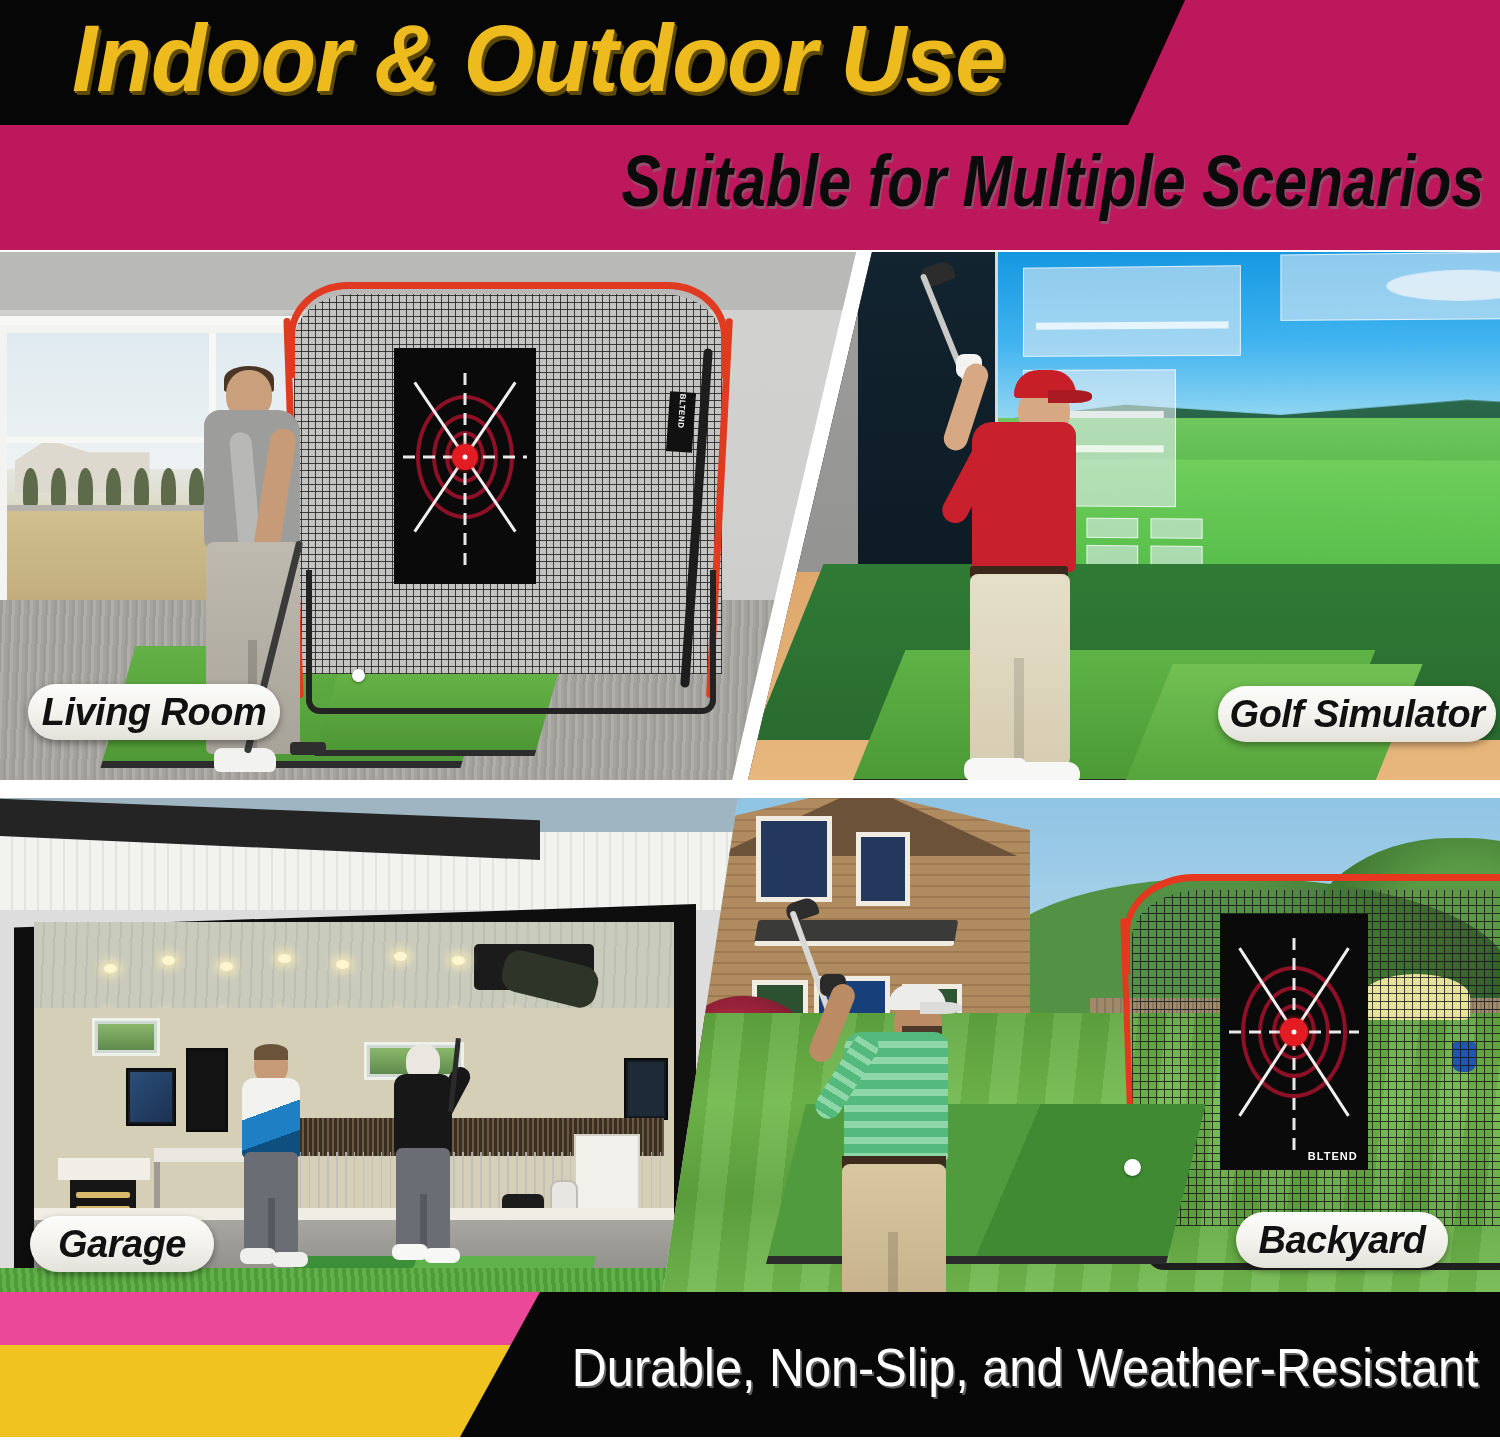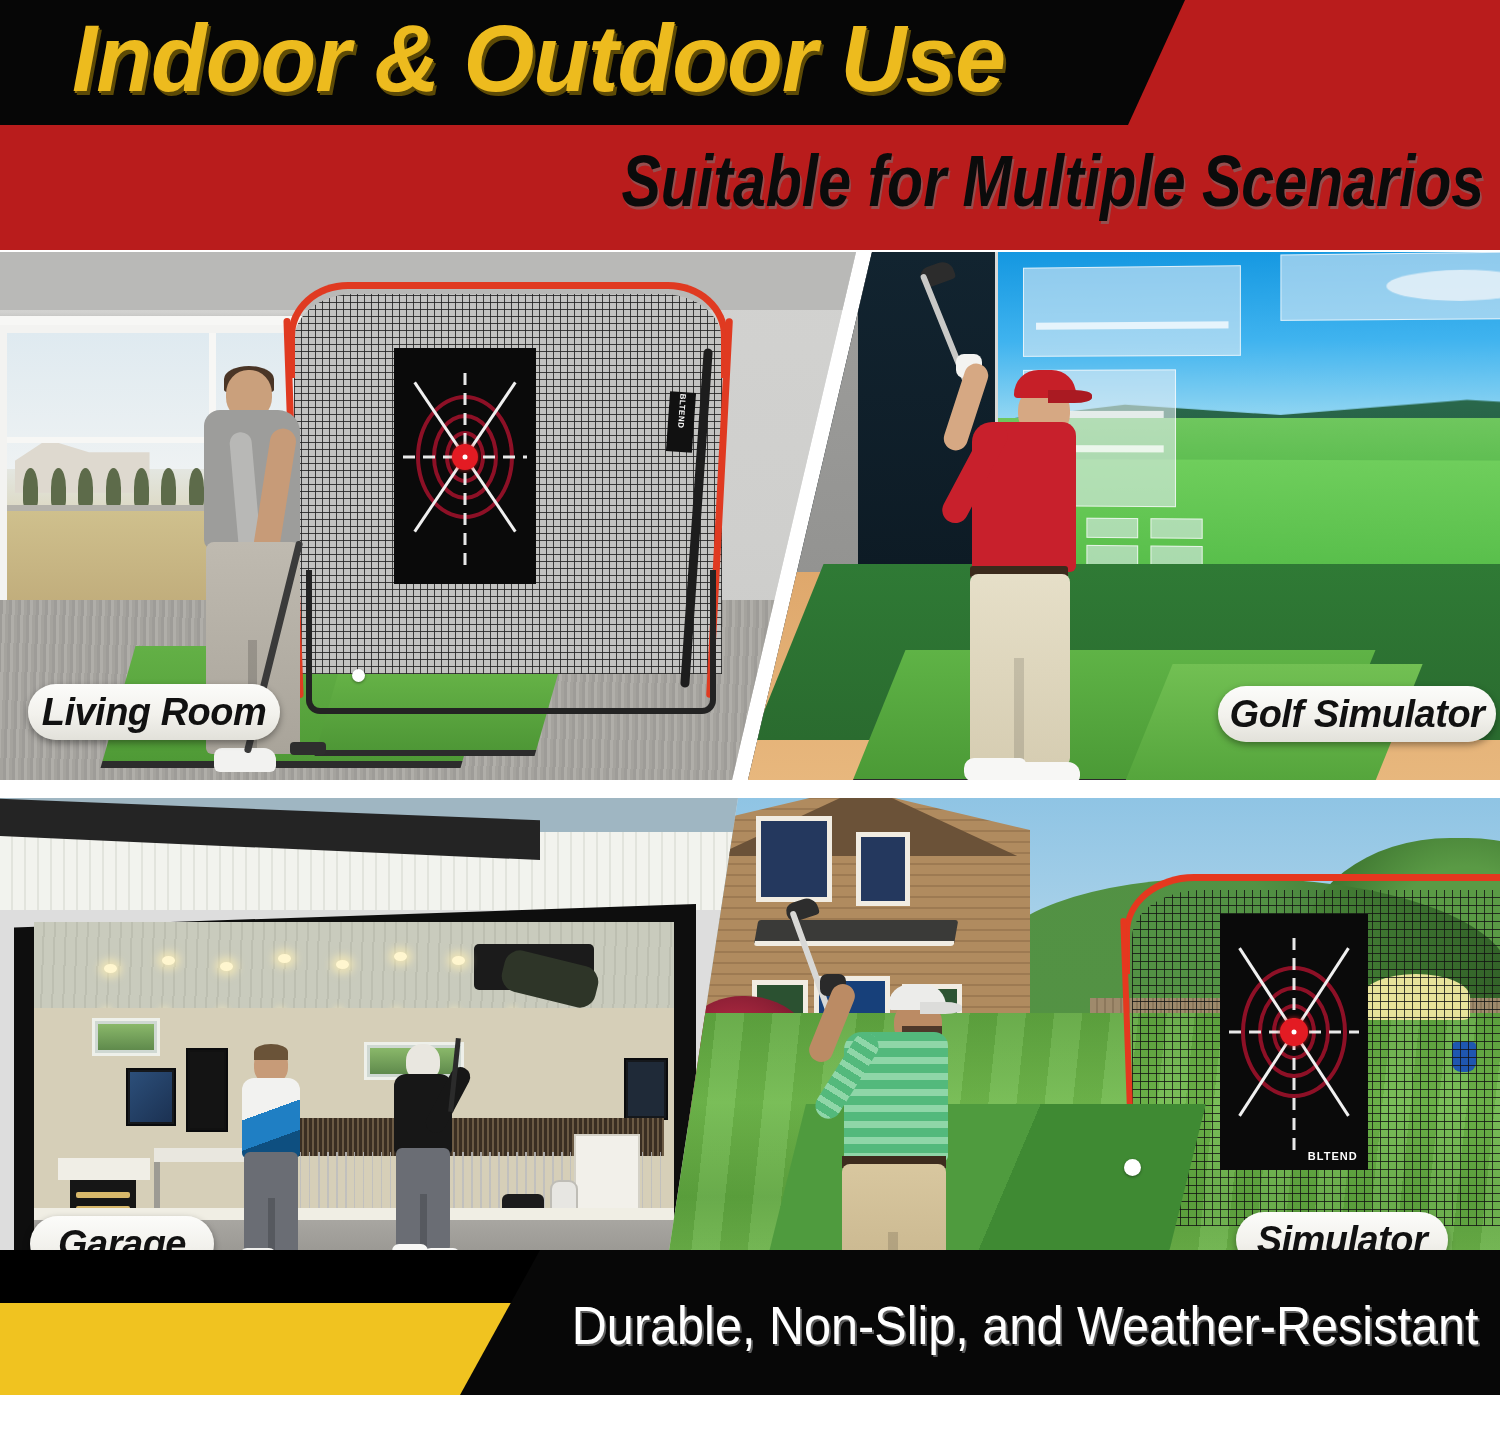--- a/index.html
+++ b/index.html
@@ -4,21 +4,21 @@
 <style>
   * { margin:0; padding:0; box-sizing:border-box; }
   html,body { background:#ffffff; }
   body {
     width:1500px; height:1455px;
     font-family:"Liberation Sans", sans-serif;
     overflow:hidden; position:relative;
   }
 
   
-  .header { position:absolute; left:0; top:0; width:1500px; height:250px; background:#b91c1c; }
+  .header { position:absolute; left:0; top:0; width:1500px; height:250px; background:#be185d; }
   .hdr-banner {
     position:absolute; left:0; top:0; width:1185px; height:125px;
     background:#060606;
     clip-path: polygon(0 0, 1185px 0, 1128px 125px, 0 125px);
   }
   .hdr-title {
     position:absolute; left:72px; top:6px;
     font-size:94px; font-weight:bold; font-style:italic;
     letter-spacing:-1px;
     color:#edbb1e;
@@ -301,21 +301,21 @@
   
   .pill {
     position:absolute; display:flex; align-items:center; justify-content:center;
     background:linear-gradient(180deg,#fcfcfa 0%,#f2f1ec 55%,#e2e1da 100%);
     border-radius:999px; box-shadow:0 3px 7px rgba(0,0,0,.38);
     font-weight:bold; font-style:italic; color:#111;
     white-space:nowrap; letter-spacing:-.5px; z-index:30;
   }
 
   
-  .footer { position:absolute; left:0; top:1250px; width:1500px; height:145px; background:#000000; }
+  .footer { position:absolute; left:0; top:1292px; width:1500px; height:145px; background:#ec4899; }
   .ft-yellow { position:absolute; left:0; top:53px; width:540px; height:92px; background:#f0c320; }
   .ft-black { position:absolute; left:0; top:0; width:1500px; height:145px; background:#070707;
       clip-path:polygon(540px 0, 1500px 0, 1500px 145px, 460px 145px); }
   .ft-text { position:absolute; right:22px; top:44px;
       font-size:54px; color:#ffffff; font-weight:normal;
       text-shadow:2px 2px 0 rgba(255,255,255,.35);
       transform:scaleX(.9); transform-origin:right top; white-space:nowrap; }
 </style>
 </head>
 <body>
@@ -617,21 +617,21 @@
         <div class="byg-armu"></div>
         <div class="byg-belt"></div>
         <div class="byg-pants"></div>
         <div class="byg-gap"></div>
         <div class="byg-s1"></div>
         <div class="byg-s2"></div>
       </div>
     </div>
 
     <div class="pill" style="left:576px; top:414px; width:212px; height:56px; font-size:38px;">
-      <span>Simulator</span>
+      <span>Backyard</span>
     </div>
   </div>
 
 </div>
 
 <div class="footer">
   <div class="ft-yellow"></div>
   <div class="ft-black"></div>
   <div class="ft-text">Durable, Non-Slip, and Weather-Resistant</div>
 </div>

